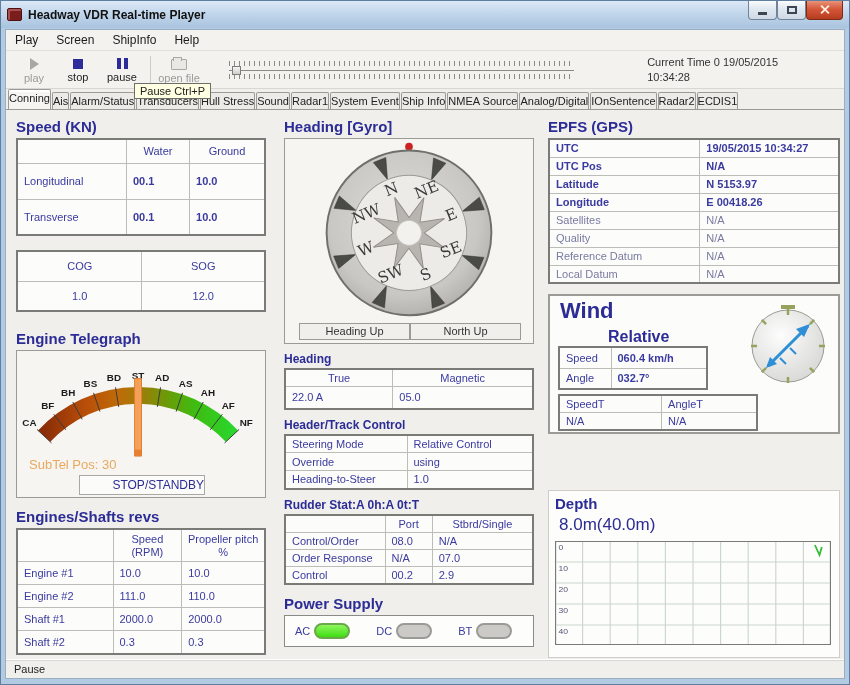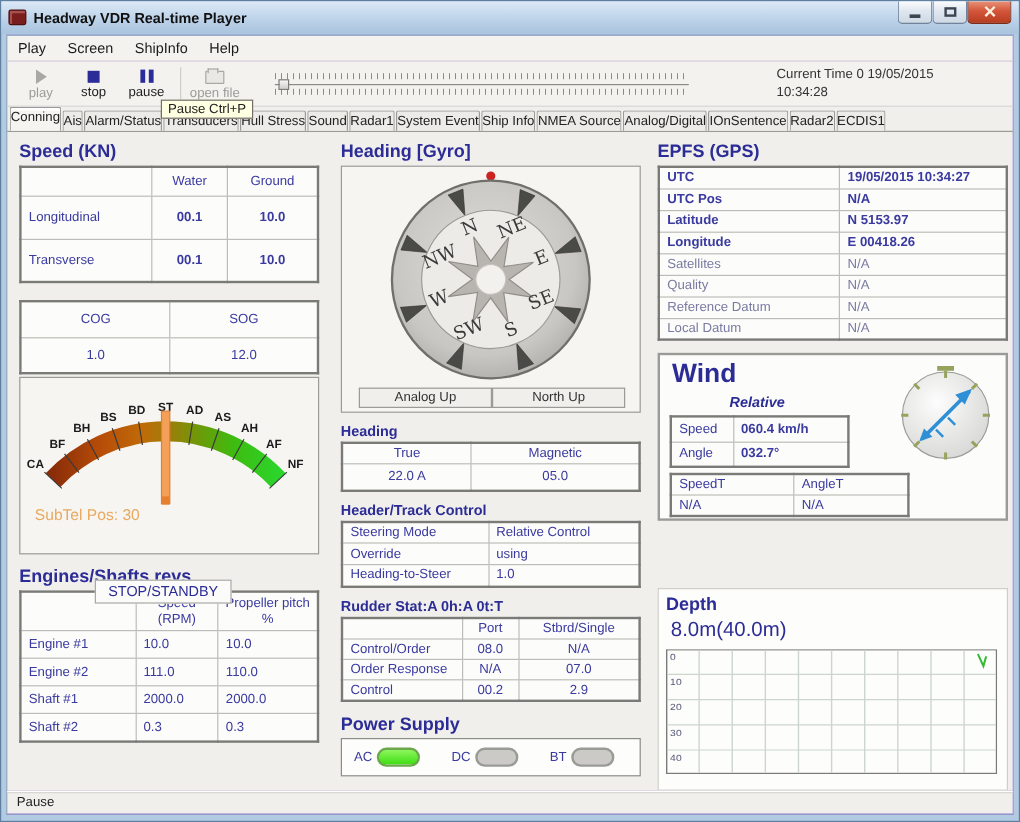--- a/index.html
+++ b/index.html
@@ -24,21 +24,21 @@
   .wbtn.close { width:37px; background:linear-gradient(#e89379,#d4563a 45%,#b63c20);
                 border-color:#7e2a14; }
   .g-min { width:9px; height:3px; background:#3c4653; margin-top:8px; }
   .g-max { width:10px; height:8px; border:2px solid #3c4653; }
   .g-x { position:relative; width:11px; height:11px; }
   .g-x::before,.g-x::after { content:""; position:absolute; left:5px; top:0; width:2px; height:11px; background:#fdeedd; }
   .g-x::before { transform:rotate(45deg); } .g-x::after { transform:rotate(-45deg); }
 
   
   .main { position:absolute; top:28px; left:4px; right:4px; bottom:5px;
-          background:#6d28d9; border:1px solid #98aec3; display:flex; flex-direction:column; }
+          background:#0369a1; border:1px solid #98aec3; display:flex; flex-direction:column; }
 
   .menubar { height:21px; background:#f3f2ef; border-bottom:1px solid #e0dfdc;
              display:flex; align-items:center; font-size:12px; color:#1a1a1a; }
   .menu-item { padding:2px 9px; }
 
   .toolbar { height:38px; background:#f3f2ef; border-bottom:1px solid #d8d7d3;
              display:flex; align-items:center; padding:0 6px; }
   .tbtn { width:44px; display:flex; flex-direction:column; align-items:center; font-size:11px; color:#222; }
   .tbtn.disabled { color:#9b9b98; }
   .i-play { width:0; height:0; border-left:9px solid #a8a8a4; border-top:6px solid transparent; border-bottom:6px solid transparent; margin:2px 0; }
@@ -77,35 +77,35 @@
   .col-mid  { left:278px; width:250px; }
   .col-right{ left:542px; width:292px; }
 
   .h1 { font-size:15px; font-weight:bold; color:#2c2c96; margin:4px 0 3px; }
   .h2 { font-size:12px; font-weight:bold; color:#2c2c96; margin:8px 0 2px; }
 
   table { border-collapse:collapse; width:100%; background:#fcfcfa; }
   table, .boxed { border:2px solid #7a7a76; }
   td, th { border:1px solid #bdbdb8; font-size:11px; color:#3a3aa0; padding:2px 6px; font-weight:normal; }
   th { text-align:center; }
-  .c { text-align:center; }
+  .c { }
   .bold td, td.bold, .bold th { font-weight:bold; }
   .dim td { color:#7a7aa2; }
 
   .speed-t1 td { height:36px; }
   .speed-t1 th { height:24px; }
   .speed-t2 td { height:30px; text-align:center; }
   .mt14 { margin-top:14px; } .mt18 { margin-top:18px; } .mt10 { margin-top:10px; }
 
   .panel { position:relative; background:#f6f5f2; border:1px solid #9a9a96; }
   .tg-panel { height:148px; margin-top:2px; }
   .tg-svg { position:absolute; inset:0; }
   .subtel { position:absolute; left:12px; top:106px; font-size:13px; color:#e9a95e; }
-  .stopbtn { position:absolute; left:62px; top:124px; width:114px; height:20px; background:#fbfbf9;
-             border:1px solid #a8a8a4; font-size:12px; color:#2c2c96; text-align:center; line-height:18px;margin-top:44px; }
+  .stopbtn { position:absolute; left:62px; top:124px; width:126px; height:20px; background:#fbfbf9;
+             border:1px solid #a8a8a4; font-size:12px; color:#2c2c96; text-align:right; line-height:18px; }
   .tg-lab { font:bold 10px "Liberation Sans", sans-serif; fill:#1c1c1c; text-anchor:middle; }
 
   .eng-t th { line-height:1.15; padding:3px 4px; }
   .eng-t td { height:23px; }
 
   .compass-panel { height:206px; }
   .cbtns { position:absolute; left:14px; bottom:3px; display:flex; }
   .cbtn { width:111px; height:17px; border:1px solid #9a9a96; background:#f0efeb; font-size:11px;
           color:#333; text-align:center; line-height:15px; }
   .compass-letter { font:16px "DejaVu Serif", serif; fill:#3a3a38; text-anchor:middle; dominant-baseline:middle; }
@@ -114,21 +114,21 @@
              padding:0 10px; gap:26px; margin-top:2px; }
   .pow-grp { display:flex; align-items:center; gap:4px; font-size:11px; color:#3a3aa0; }
   .pill { width:36px; height:16px; border-radius:9px; border:2px solid #9a9a96; background:#cbcac6; }
   .pill.on { background:linear-gradient(#8df75e,#3fdd12); border-color:#6aa84a; }
 
   .epfs-t td { height:18px; }
   .epfs-t td:first-child { width:52%; }
 
   .wind-box { height:140px; margin-top:10px; background:#fcfcfa; border:2px solid #9a9a96; position:relative; }
   .wind-title { position:absolute; left:10px; top:2px; font-size:22px; font-weight:bold; color:#2c2c96; }
-  .wind-sub { position:absolute; left:58px; top:32px; font-size:12px; font-weight:bold; color:#2c2c96;font-style:italic; }
+  .wind-sub { position:absolute; left:58px; top:32px; font-size:16px; font-weight:bold; color:#2c2c96; }
   .wind-t { position:absolute; left:8px; top:50px; width:150px; }
   .wind-t td { height:21px; }
   .wind-t td:first-child { width:52px; }
   .wind-t2 { position:absolute; left:8px; top:98px; width:200px; }
   .wind-t2 td { height:17px; }
   .wind-dial { position:absolute; right:8px; top:8px; }
 
   .depth-box { margin-top:56px; background:#fdfdfb; border:1px solid #cfcec9; padding:4px 6px 8px; }
   .depth-val { font-size:17px; color:#2c2c96; margin:0 0 6px 4px; }
   .dp { font:7.5px "Liberation Sans", sans-serif; fill:#555578; }
@@ -249,20 +249,21 @@
             <td>COG</td>
             <td>SOG</td>
           </tr>
           <tr>
             <td>1.0</td>
             <td>12.0</td>
           </tr>
         </tbody>
           </table>
 
+        <div class="h1 mt18">Engine Telegraph</div>
         <div class="panel tg-panel">
           <svg class="tg-svg" viewBox="0 0 250 150" width="248" height="148">
             <defs>
               <linearGradient id="tg" x1="0" y1="0" x2="1" y2="0">
                 <stop offset="0" stop-color="#8a2d08"></stop>
                 <stop offset="0.22" stop-color="#b84e08"></stop>
                 <stop offset="0.40" stop-color="#bf6c08"></stop>
                 <stop offset="0.52" stop-color="#9c7e08"></stop>
                 <stop offset="0.64" stop-color="#6f9808"></stop>
                 <stop offset="0.80" stop-color="#3fbb10"></stop>
@@ -366,21 +367,21 @@
               <text class="compass-letter" x="133.9" y="64.1">NE</text>
               <text class="compass-letter" x="148" y="98">E</text>
               <text class="compass-letter" x="133.9" y="131.9">SE</text>
               <text class="compass-letter" x="100" y="146">S</text>
               <text class="compass-letter" x="66.1" y="131.9">SW</text>
               <text class="compass-letter" x="52" y="98">W</text>
               <text class="compass-letter" x="66.1" y="64.1">NW</text>
             </g>
           </svg>
           <div class="cbtns">
-            <div class="cbtn">Analog Up</div>
+            <div class="cbtn">Heading Up</div>
             <div class="cbtn">North Up</div>
           </div>
         </div>
 
         <div class="h2">Heading</div>
         <table>
           <tbody>
               <tr>
             <th>True</th>
             <th>Magnetic</th>

